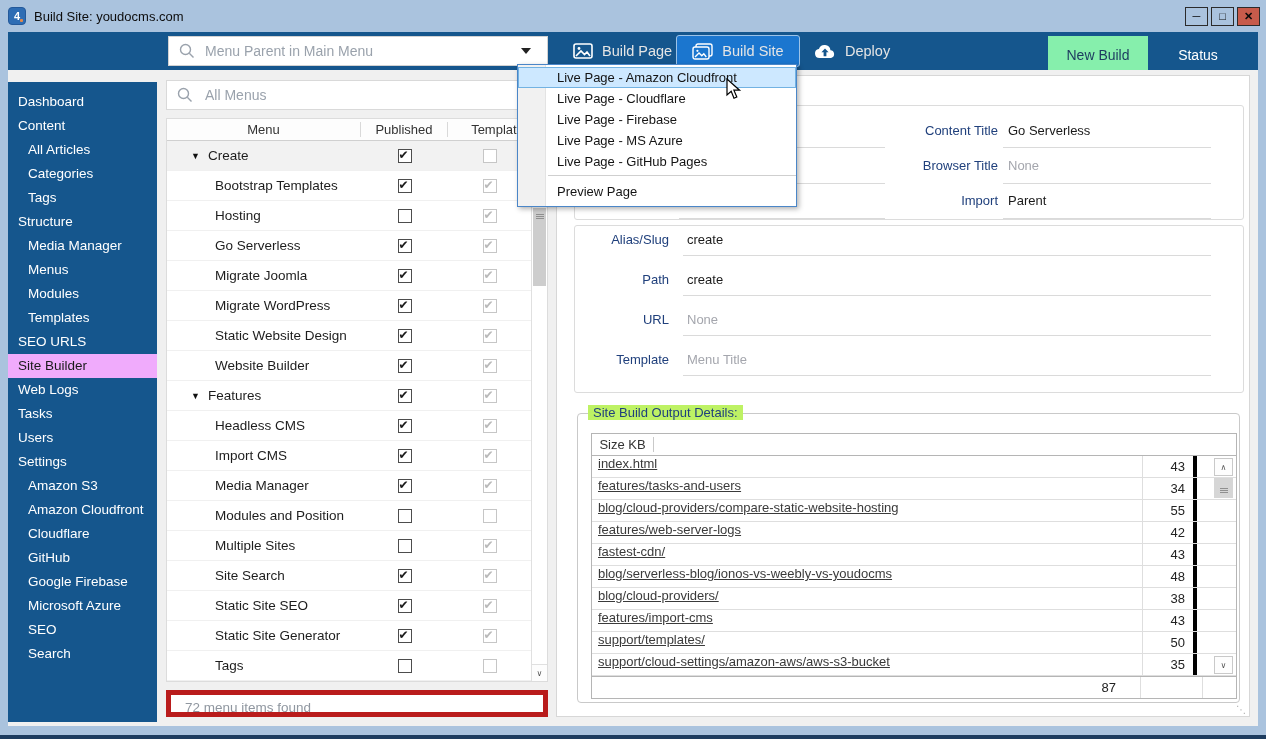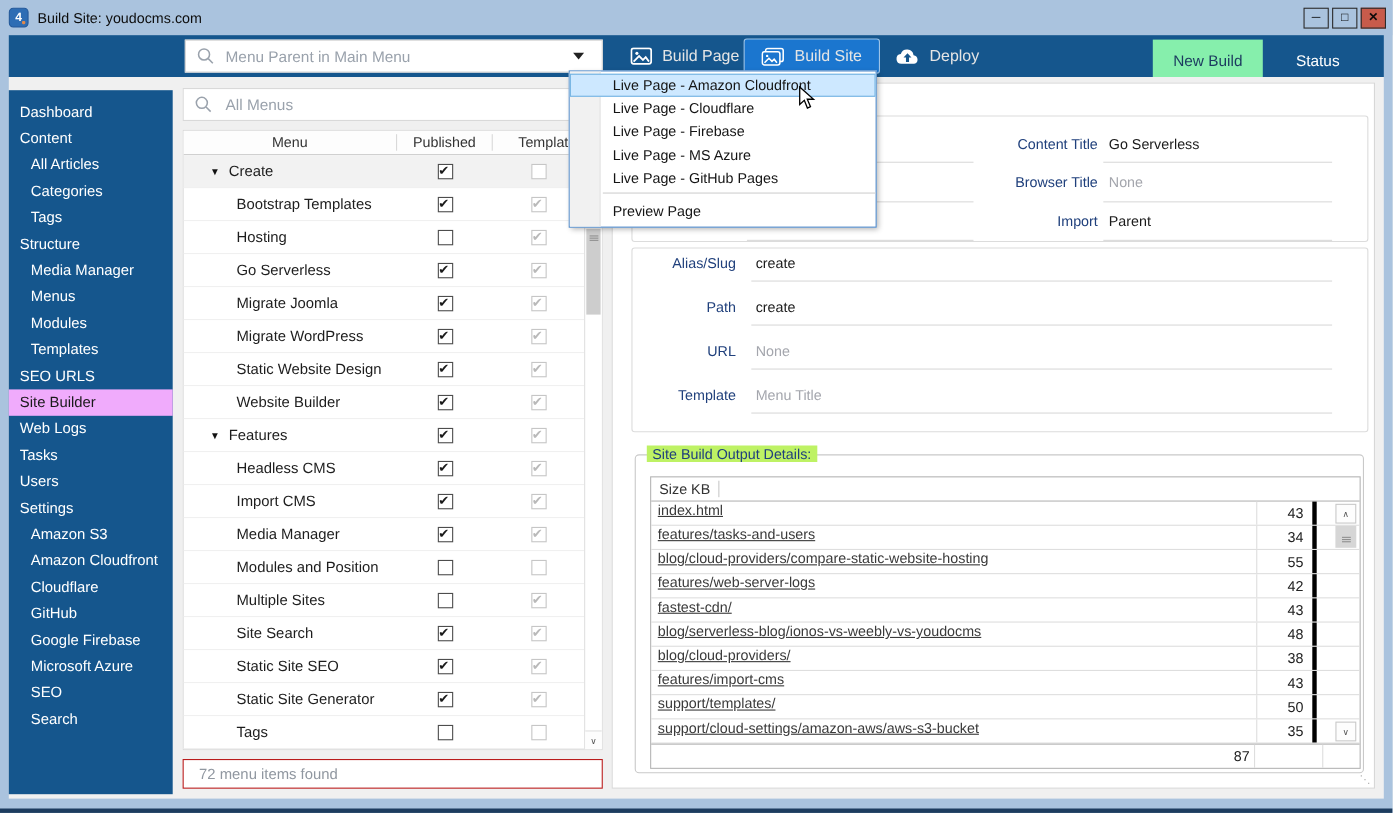--- a/index.html
+++ b/index.html
@@ -63,21 +63,21 @@
   .cbx.dis{border-color:#c6c6c6}
   .cbx.dis.checked::after{color:#b9b9b9}
   .m-scroll{position:absolute;top:22px;right:0;bottom:0;width:16px;background:#fff;border-left:1px solid #e0e0e0}
   .sc-btn{position:absolute;left:0;width:15px;height:17px;background:#fdfdfd;color:#555;font-size:8px;
     display:flex;align-items:center;justify-content:center}
   .m-scroll .up{top:0;border-bottom:1px solid #e0e0e0}
   .m-scroll .down{bottom:0;border-top:1px solid #e0e0e0}
   .m-thumb{position:absolute;left:1px;top:67px;width:13px;height:78px;background:#cdcdcd;display:flex;align-items:flex-start;justify-content:center;padding-top:6px}
   .grip{width:8px;height:1px;background:#8f8f8f;box-shadow:0 2px 0 #8f8f8f,0 4px 0 #8f8f8f}
 
-  .m-status{position:absolute;left:158px;top:620px;width:382px;height:27px;background:#fff;border:1px solid #b91c1c;
+  .m-status{position:absolute;left:158px;top:620px;width:382px;height:27px;background:#fff;border:5px solid #b91c1c;
     line-height:25px;padding-left:14px;font-size:13.5px;color:#9097a0}
 
   
   .r-panel{position:absolute;left:548px;top:5px;width:694px;height:642px;background:#fff;border:1px solid #d7d7d7}
   .gbox{position:absolute;border:1px solid #dcdcdc;border-radius:3px}
   #gbox1{left:17px;top:29px;width:670px;height:115px}
   #gbox2{left:17px;top:149px;width:670px;height:168px}
   .flbl{position:absolute;text-align:right;color:#20407c;font-size:13px}
   .fval{position:absolute;font-size:13px;color:#1a1a1a;white-space:nowrap}
   .fval.ph{color:#a4a6ad}
@@ -89,21 +89,21 @@
   .o-table{position:absolute;left:13px;top:19px;width:646px;background:#fff;border:1px solid #b5b5b5}
   .o-head{display:flex;height:22px;border-bottom:1px solid #b5b5b5;font-size:13px;color:#333;align-items:center}
   .oh-paths{width:557px;text-align:center;border-right:1px solid #c9c9c9}
   .oh-size{width:62px;text-align:center;border-right:1px solid #c9c9c9}
   .oh-scroll{flex:1}
   .o-row{display:flex;height:22px;border-bottom:1px solid #dedede;align-items:center;font-size:13px}
   .oc-path{width:551px;padding-left:6px;border-right:1px solid #dedede;white-space:nowrap;overflow:hidden;height:100%;display:flex;align-items:flex-start}
   .o-link{color:#3a3a3a;text-decoration:underline}
   .oc-size{width:54px;padding-right:8px;text-align:right;border-right:4px solid #000000;height:100%;display:flex;align-items:center;justify-content:flex-end;color:#222}
   .o-foot{display:flex;height:22px;border-top:1px solid #b5b5b5;align-items:center;font-size:13px;color:#222}
-  .of-total{width:549px;padding-right:4px;text-align:center;border-right:1px solid #dedede;height:100%;display:flex;align-items:center;justify-content:flex-end}
+  .of-total{width:549px;padding-right:24px;text-align:center;border-right:1px solid #dedede;height:100%;display:flex;align-items:center;justify-content:flex-end}
   .of-size{width:62px;border-right:1px solid #dedede;height:100%}
   .o-scroll{position:absolute;top:23px;right:1px;width:22px;height:219px}
   .o-sc-btn{position:absolute;left:1px;width:19px;height:18px;border:1px solid #c9c9c9;background:#fdfdfd;color:#555;
     font-size:8px;display:flex;align-items:center;justify-content:center}
   .o-scroll .up{top:1px}
   .o-scroll .down{bottom:2px}
   .o-sc-thumb{position:absolute;left:1px;top:21px;width:19px;height:20px;background:#d6d6d6;display:flex;align-items:center;justify-content:center}
   .r-grip{position:absolute;right:3px;bottom:1px;color:#b0b0b0;font-size:10px}
 
   

